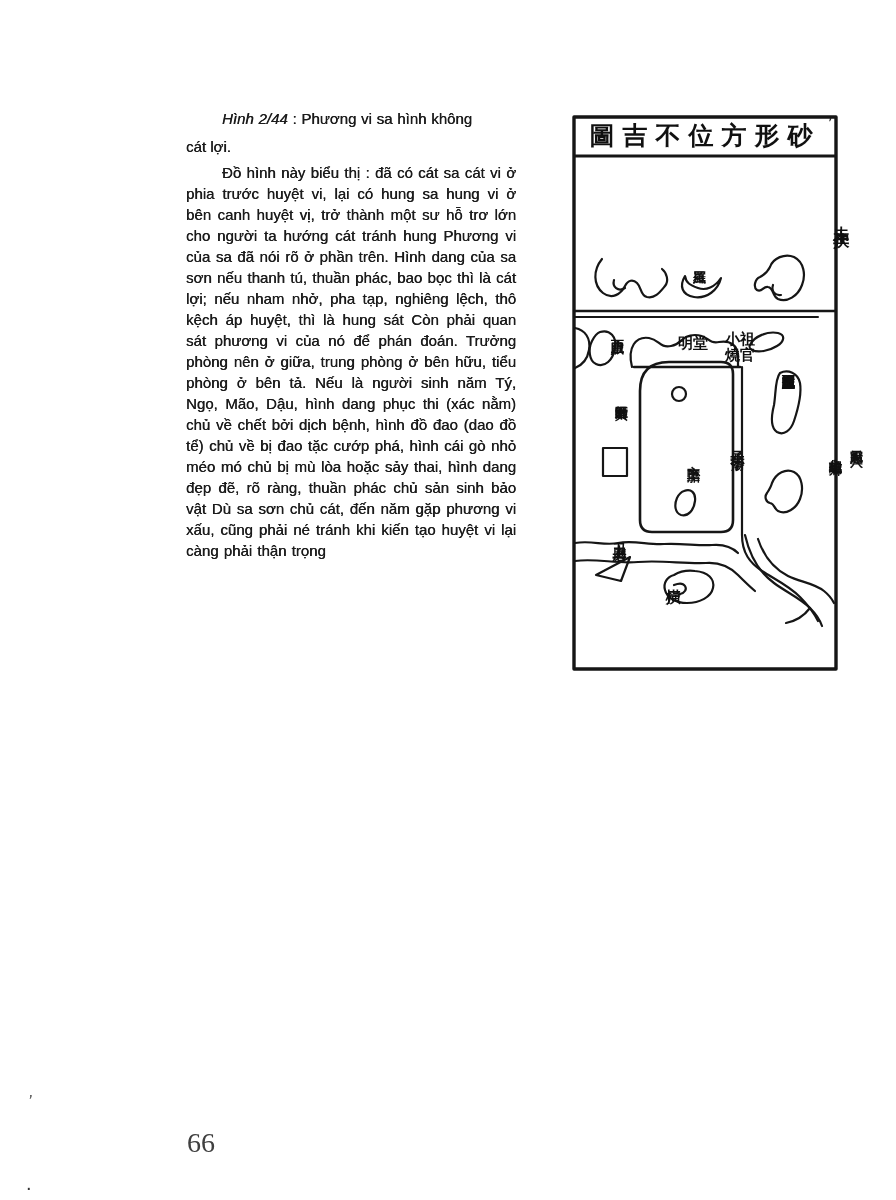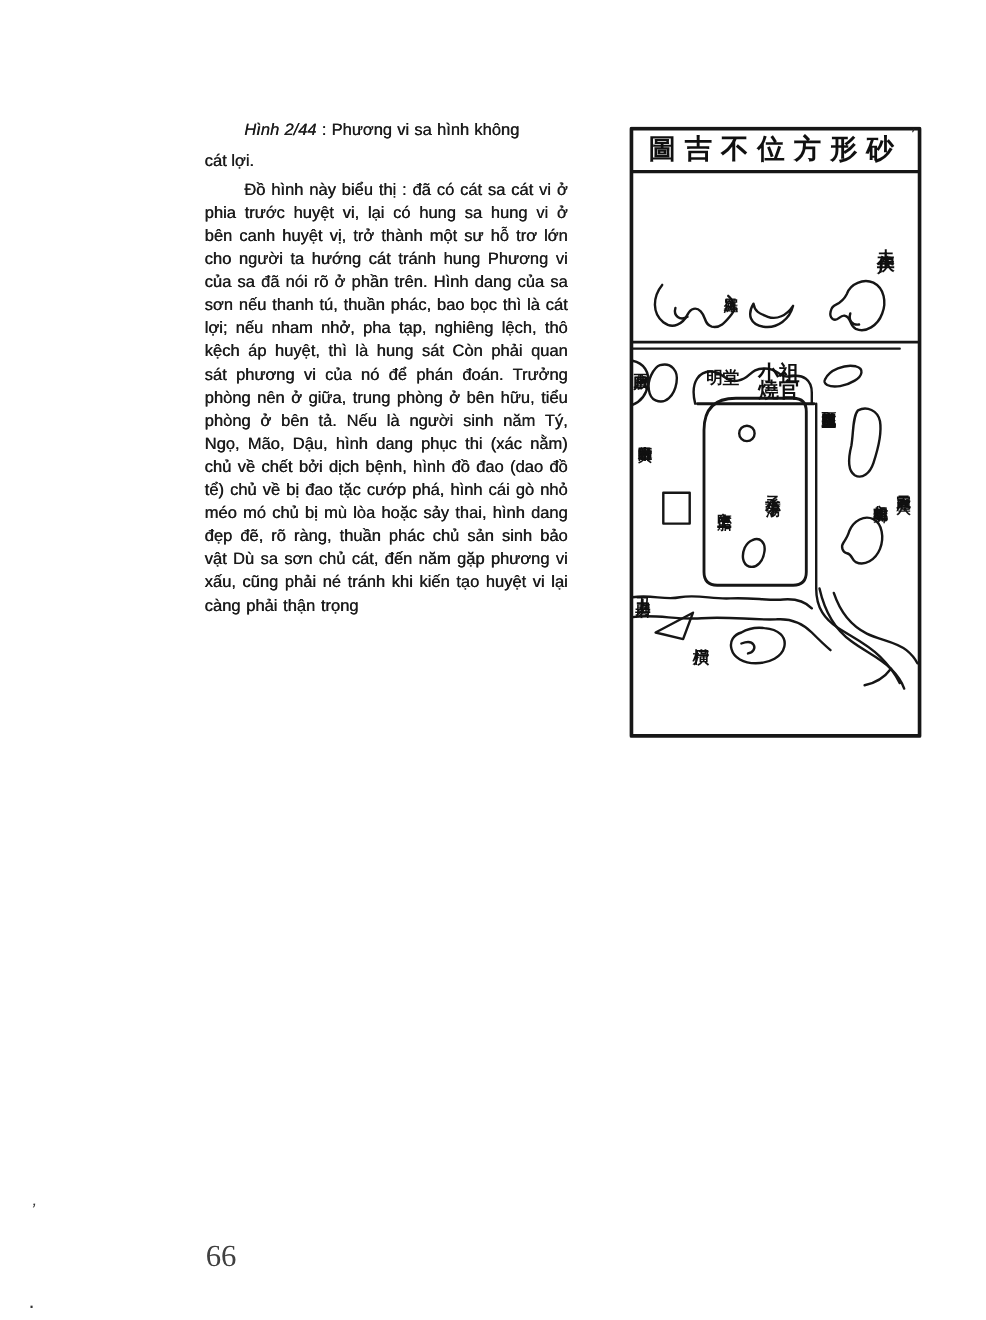--- a/index.html
+++ b/index.html
@@ -33,29 +33,29 @@
     font-family:"DejaVu Sans",sans-serif;color:#101010;
   }
   .diagram svg{position:absolute;left:0;top:0;}
   .dg-title{
     position:absolute;left:4px;right:4px;top:4px;height:34px;
     font-size:25px;font-weight:bold;letter-spacing:8px;
     text-align:center;line-height:34px;white-space:nowrap;overflow:hidden;
   }
   .dg-label{
     position:absolute;font-weight:bold;line-height:1.08;letter-spacing:0;
-    color:#101010;white-space:pre-line;
+    color:#101010;white-space:pre-line;margin-left:36px;
   }
   .v{writing-mode:vertical-rl;text-orientation:upright;}
   .lbl-fushi   {left:225px;top:98px; font-size:16px;letter-spacing:3px;}
   .lbl-wind    {left:84px; top:146px;font-size:13px;}
   .lbl-zeishi  {left:2px;  top:214px;font-size:13px;letter-spacing:1px;}
   .lbl-chushi  {left:6px;  top:281px;font-size:13px;}
   .lbl-mingtang{left:70px; top:220px;font-size:15px;}
-  .lbl-xiaozu  {left:117px;top:216px;font-size:19px;line-height:16px;}
+  .lbl-xiaozu  {left:117px;top:216px;font-size:15px;line-height:16px;}
   .lbl-zigui   {left:122px;top:324px;font-size:14px;letter-spacing:2px;}
   .lbl-duotai  {left:78px; top:340px;font-size:13px;letter-spacing:2px;}
   .lbl-baihu   {left:173px;top:250px;font-size:13px;}
   .lbl-tianguan{left:241px;top:325px;font-size:13px;letter-spacing:1px;}
   .lbl-zhuxiang{left:220px;top:333px;font-size:13px;letter-spacing:1px;}
   .lbl-modao   {left:4px;  top:416px;font-size:14px;letter-spacing:2px;}
   .lbl-hengshi {left:57px; top:462px;font-size:15px;letter-spacing:2px;}
   .dg-tick{position:absolute;left:256px;top:0px;font-size:14px;color:#222;}
 </style>
 </head>

